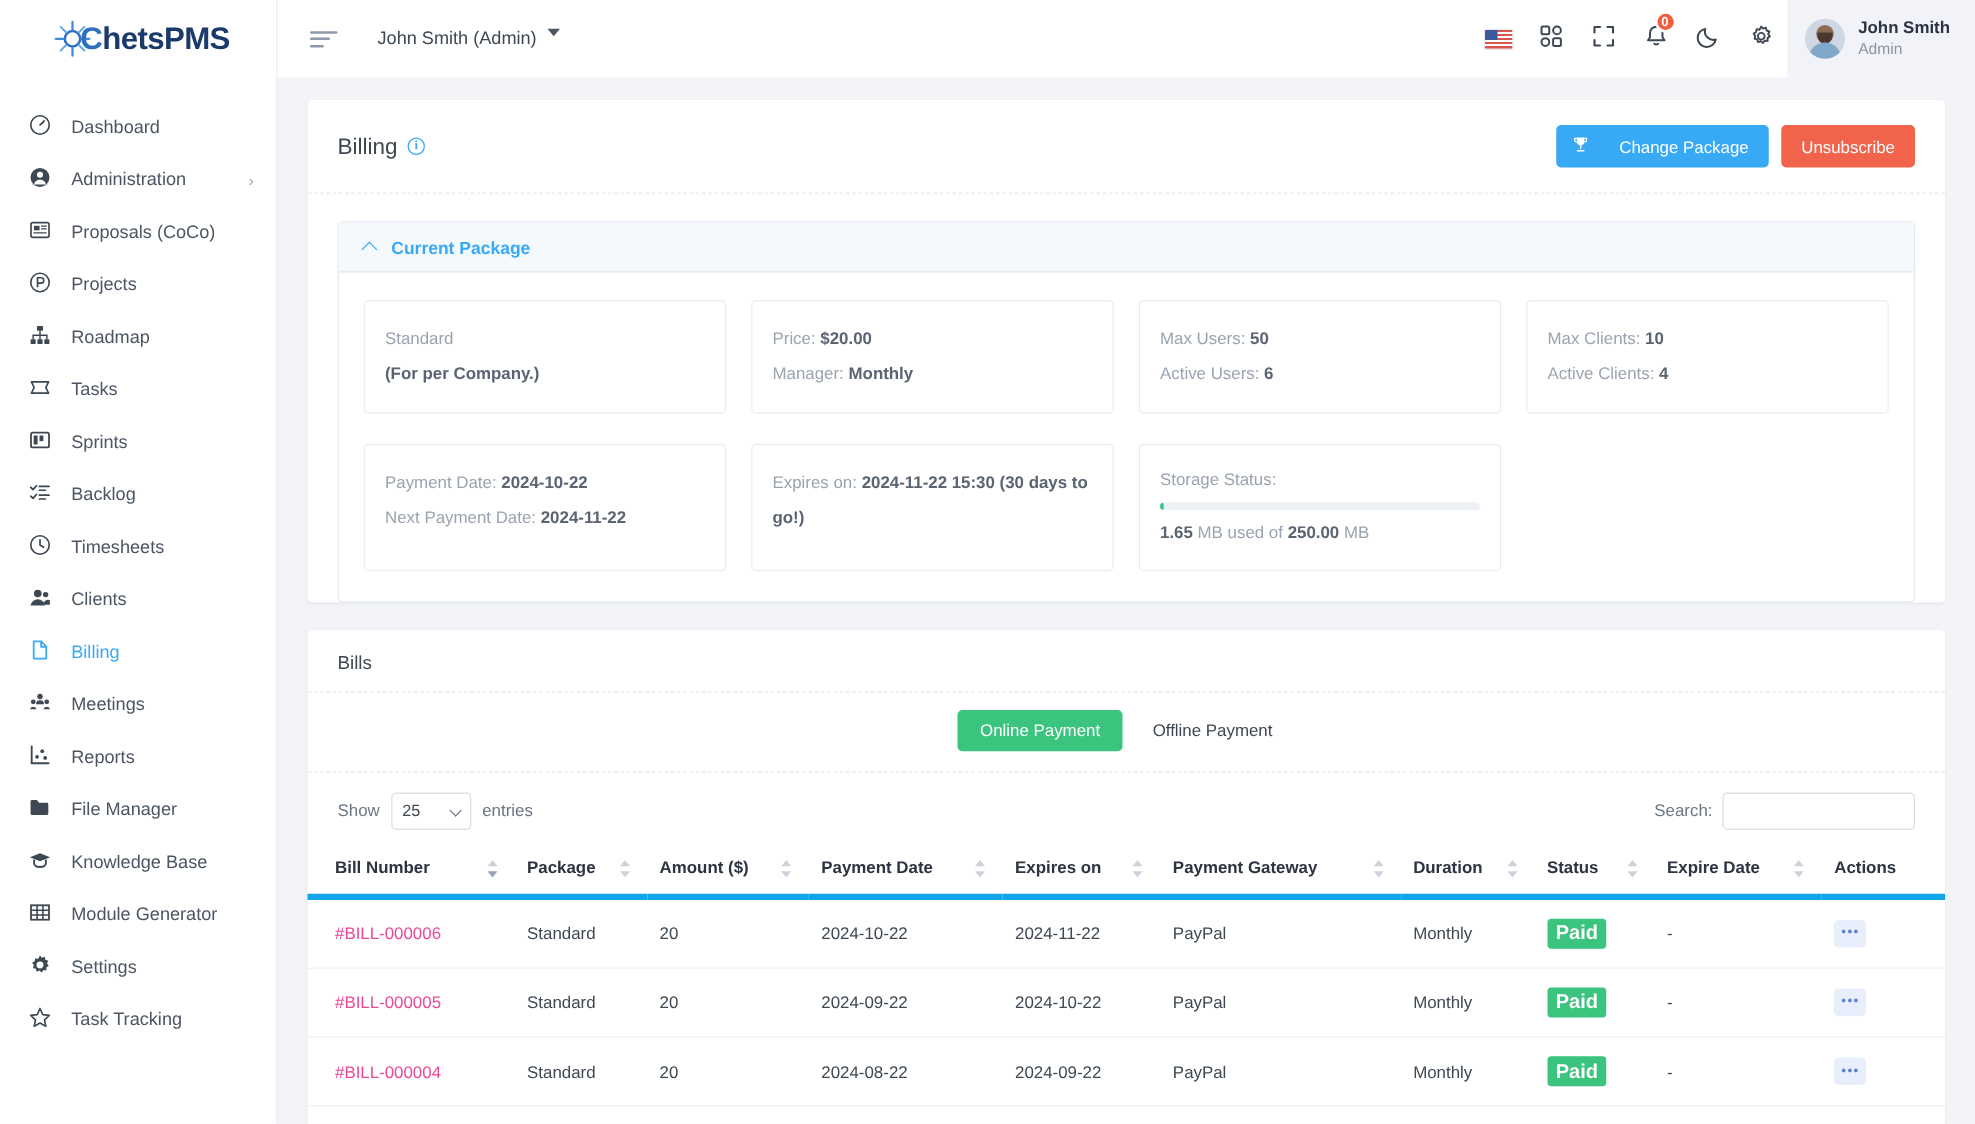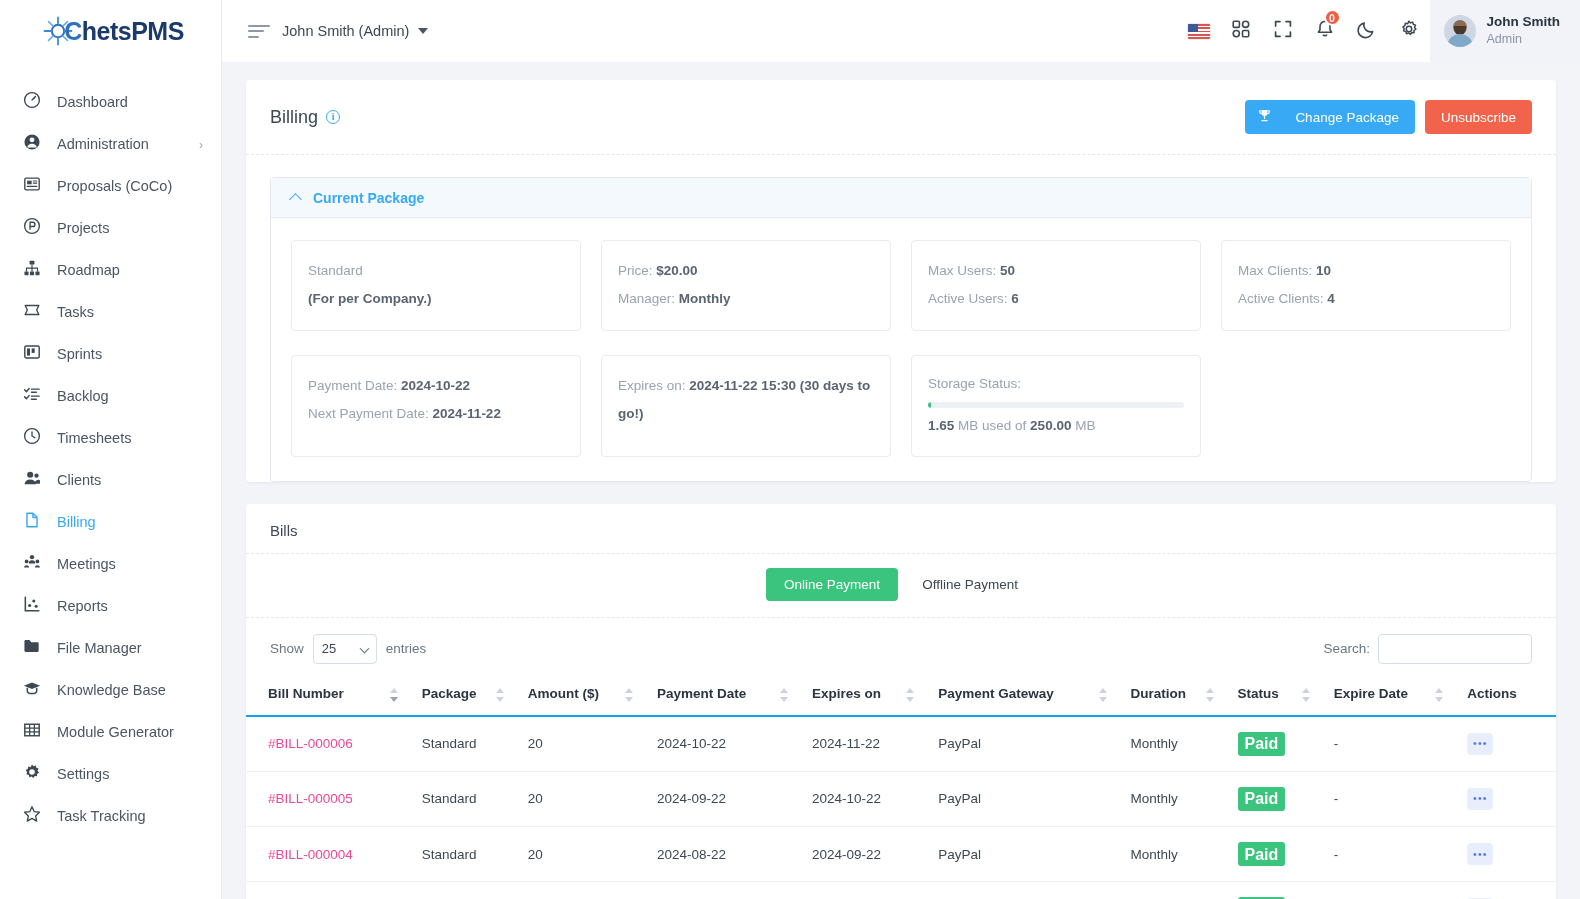--- a/index.html
+++ b/index.html
@@ -51,22 +51,22 @@
   }
   .burger { margin-left: 26px; cursor: pointer; width: 22px; }
   .burger span {
     display: block; height: 2px; background: #8d98a8;
     border-radius: 2px; margin: 3.5px 0;
   }
   .burger span:nth-child(1) { width: 22px; }
   .burger span:nth-child(2) { width: 16px; }
   .burger span:nth-child(3) { width: 11px; }
   .topbar-user-sel {
-    margin-left: 12px; font-size: 14.5px; color: #3d4852;
-    display: flex; align-items: center; cursor: pointer;
+    margin-left: 32px; font-size: 14.5px; color: #3d4852;
+    display: flex; cursor: pointer;
   }
   .topbar-user-sel .tri {
     margin-left: 9px; width: 0; height: 0;
     border-left: 5px solid transparent; border-right: 5px solid transparent;
     border-top: 6px solid #4b5563;
   }
   .topbar-right { margin-left: auto; display: flex; align-items: center; height: 62px; }
   .tb-ico {
     width: 42px; height: 62px; display: flex; align-items: center;
     justify-content: center; cursor: pointer; position: relative;
@@ -200,21 +200,21 @@
   }
   .search-wrap { margin-left: auto; display: flex; align-items: center; gap: 8px; }
   input.search-input {
     border: 1px solid #d8dee6; border-radius: 4px;
     height: 30px; width: 154px; padding: 0 8px; font-size: 13px;
     font-family: "Liberation Sans", sans-serif; outline: none;
   }
   table { width: 100%; border-collapse: collapse; }
   thead th {
     text-align: left; font-size: 13.5px; font-weight: 700; color: #2b3440;
-    padding: 12px 10px 14px 10px; border-bottom: 2px solid #0ea5e9;
+    padding: 12px 10px 14px 10px; border-bottom: 5px solid #0ea5e9;
     position: relative; cursor: pointer; white-space: nowrap;
   }
   thead th:first-child { padding-left: 22px; }
   .sorter {
     position: absolute; right: 14px; top: 13px;
     width: 8px; height: 16px;
   }
   .sorter i {
     position: absolute; left: 0; width: 0; height: 0;
     border-left: 4px solid transparent; border-right: 4px solid transparent;

